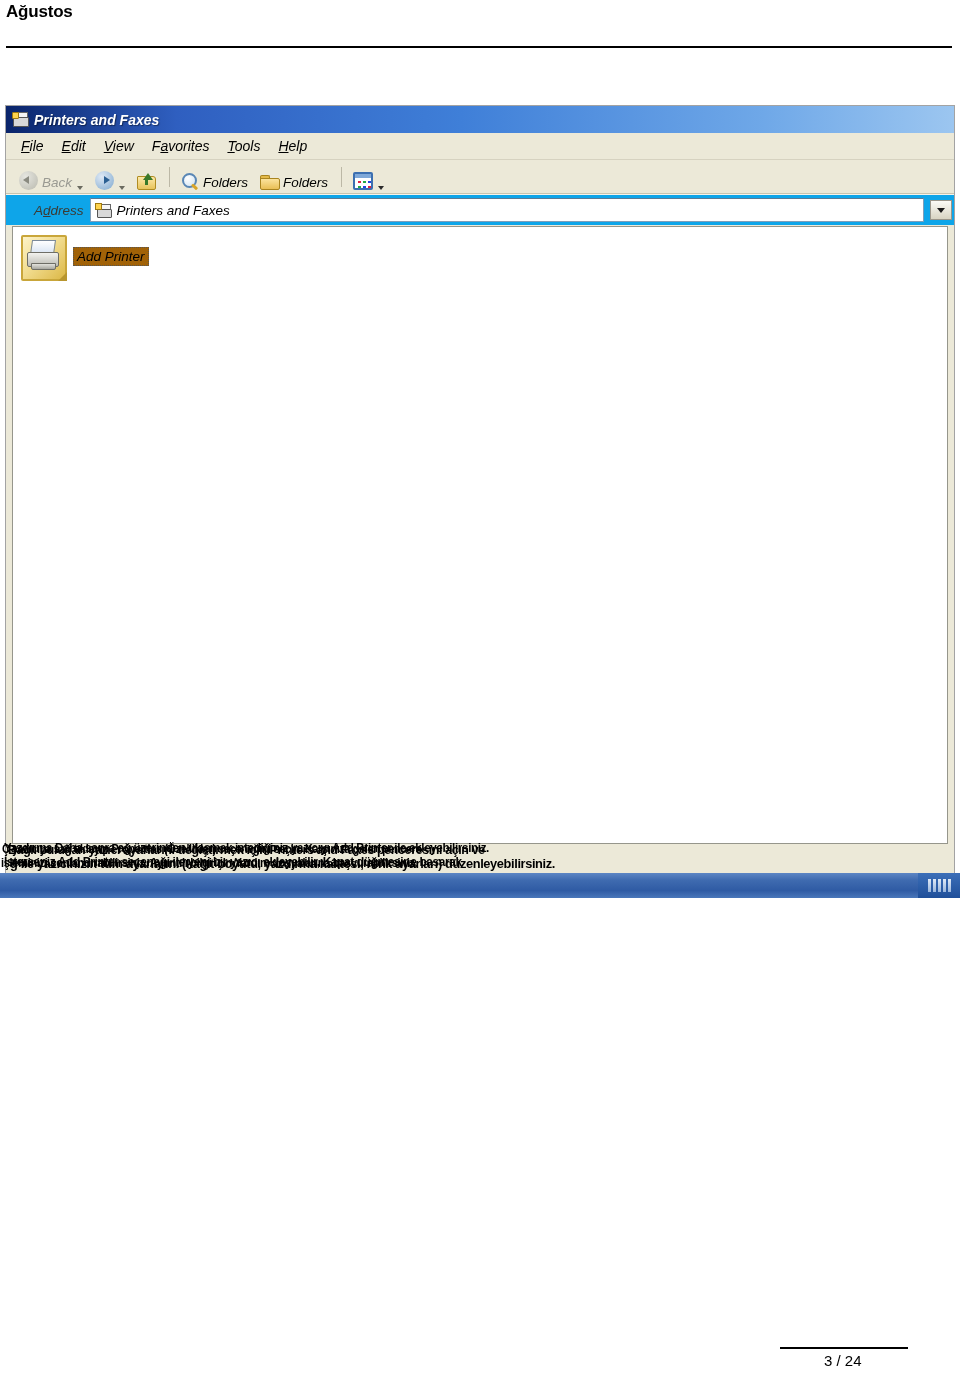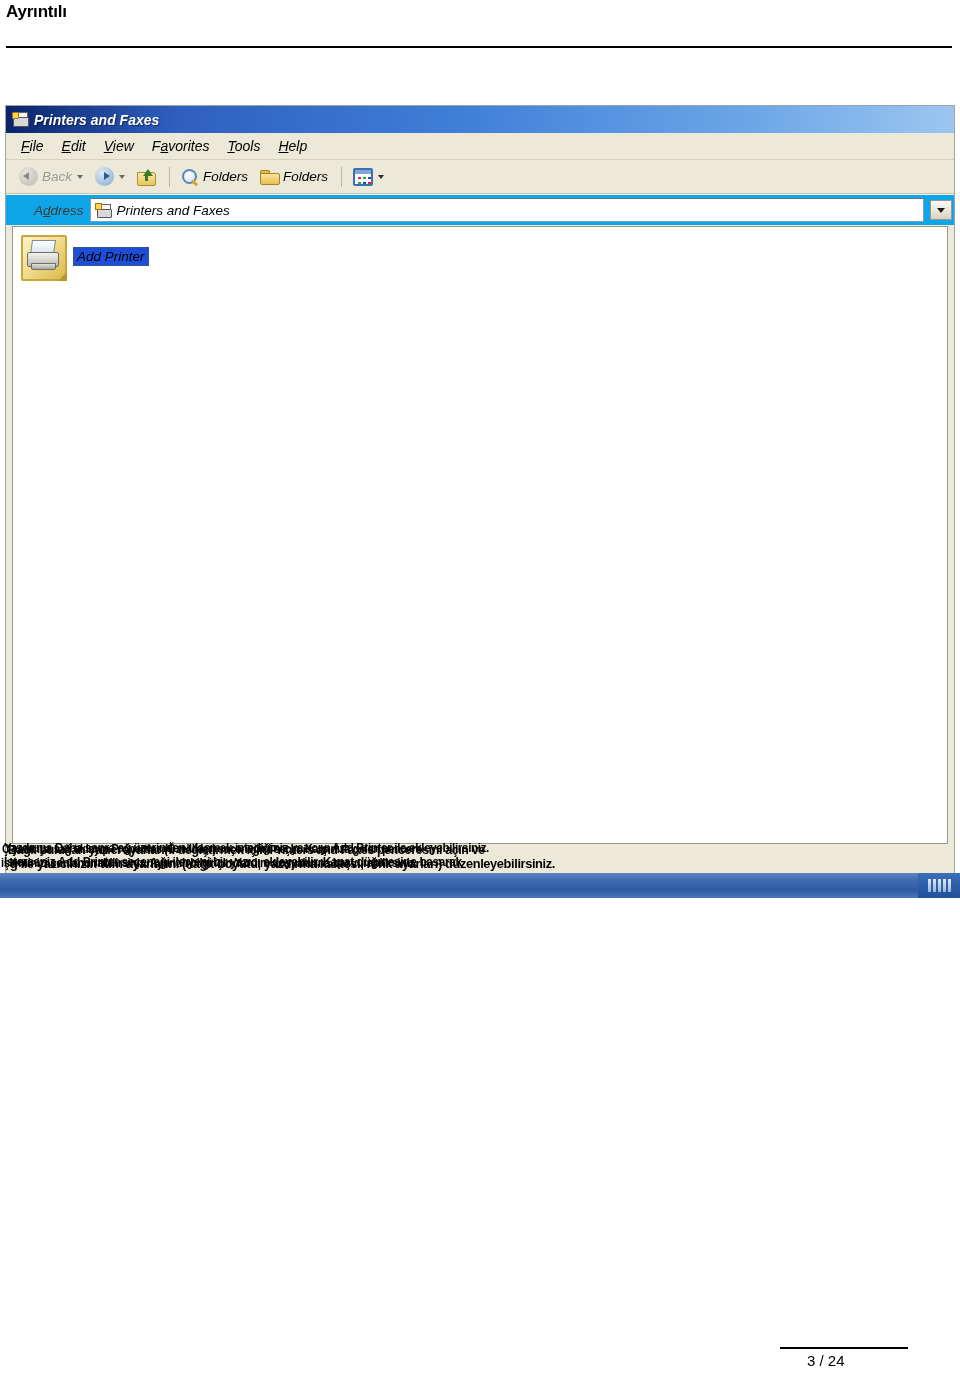--- a/index.html
+++ b/index.html
@@ -117,21 +117,21 @@
   .xp-toolbar {
     height: 33px;
     background: #ece9d8;
     border-bottom: 1px solid #c8c4b0;
     display: flex;
     align-items: center;
     padding-left: 8px;
   }
   .tb-btn {
     display: flex;
-    align-items: center;
+    align-items: flex-end;
     height: 26px;
     padding: 0 5px;
     margin-right: 2px;
     white-space: nowrap;
     font-size: 13.5px;
     color: #000;
     cursor: default;
   }
   .tb-btn.disabled { color: #9a9a92; }
   .tb-sep {
@@ -321,21 +321,21 @@
   }
   .ap-icon .prt-tray {
     position: absolute; left: 12px; top: 30px; width: 23px; height: 5px;
     background: linear-gradient(#e2e2dc, #a8a8a0);
     border: 1px solid #6e6e66; border-radius: 0 0 2px 2px;
   }
   .ap-label {
     margin-left: 6px;
     font-size: 13.5px;
     color: #000;
-    background: #1d4ed8;
+    background: #a16207;
     padding: 1px 3px;
     border: 1px dotted #555;
     white-space: nowrap;
     line-height: 15px;
   }
 
   .xp-statusbar {
     position: absolute;
     left: 6px;
     right: 6px;
@@ -410,32 +410,32 @@
   
   .footer-rule {
     position: absolute;
     left: 780px;
     top: 1347px;
     width: 128px;
     border-top: 2px solid #000;
   }
   .footer-page {
     position: absolute;
-    left: 807px;
+    left: 824px;
     top: 1352px;
     font-size: 15px;
     color: #000;
     white-space: nowrap;
   }
 </style>
 </head>
 <body>
 
 <div class="doc-header">
-  <div class="doc-title">Ayrıntılı</div>
+  <div class="doc-title">Ağustos</div>
 </div>
 <div class="doc-rule"></div>
 
 <div class="xp-window">
 
   <div class="xp-titlebar">
     <span class="xp-title-icon">
       <span class="ppaper"></span>
         <span class="pbody"></span>
         <span class="pdot"></span>

